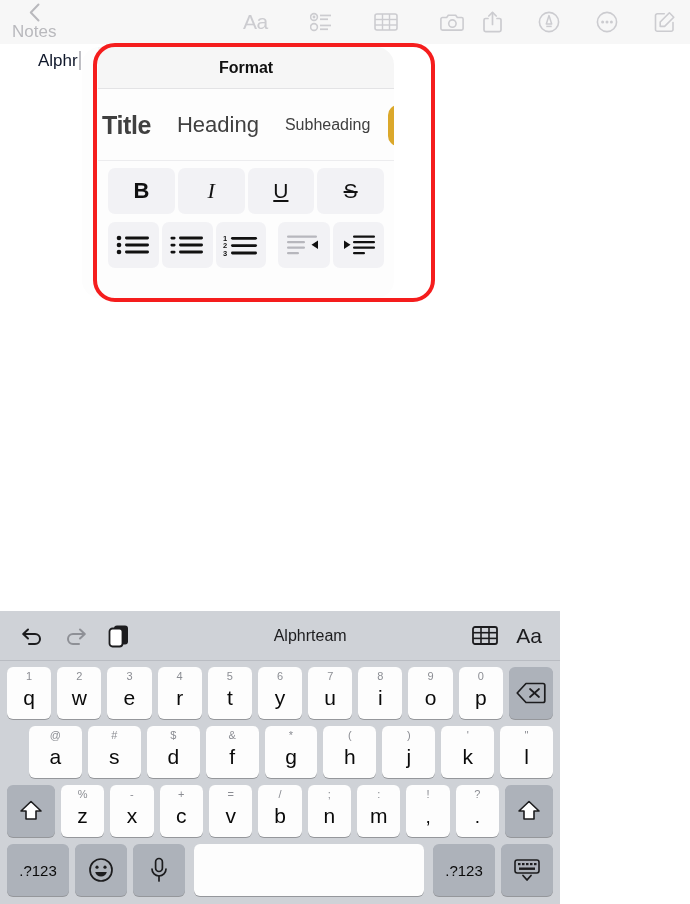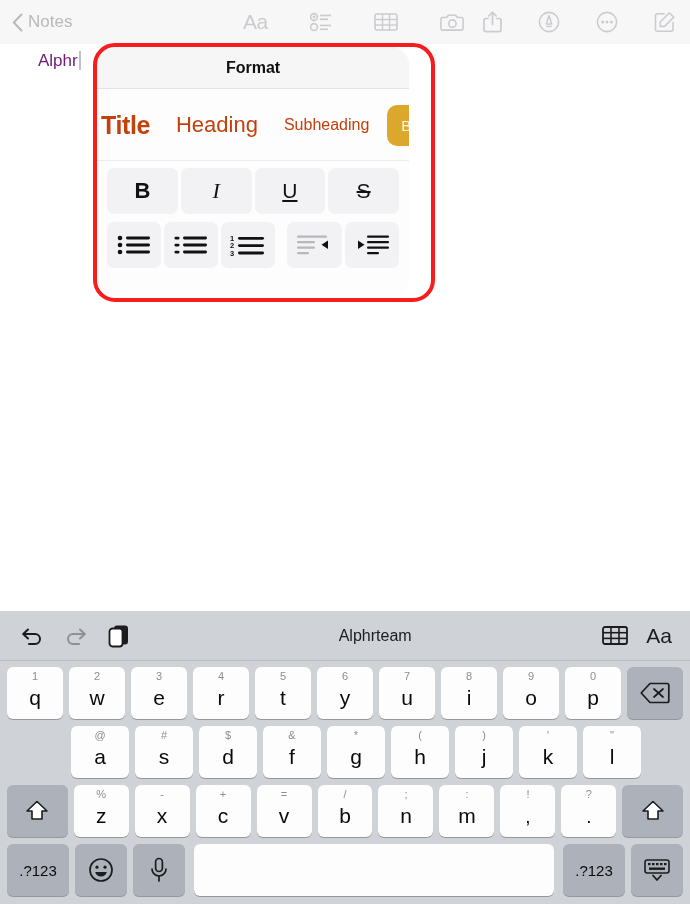--- a/index.html
+++ b/index.html
@@ -11,79 +11,80 @@
   }
   .screen { position: relative; width: 690px; height: 904px; background: #ffffff; }
 
   
   .navbar {
     position: absolute; left: 0; top: 0; width: 690px; height: 44px;
     background: #f7f7f7;
     display: flex; align-items: center;
   }
   .nav-back {
-    display: flex; align-items: center; gap: 5px;
-    margin-left: 12px; color: #b9b9bd; font-size: 17px;
+    display: flex; align-items: center; 
+    margin-left: 12px; color: #b9b9bd; font-size: 17px; flex-direction: column;
   }
   .nav-back svg { display: block; }
   .nav-center {
     position: absolute; left: 243px; top: 0; height: 44px;
     display: flex; align-items: center; gap: 42px;
   }
   .nav-right {
     position: absolute; right: 14px; top: 0; height: 44px;
     display: flex; align-items: center; gap: 36px;
   }
   .nav-icon { color: #ccccd0; display: flex; align-items: center; justify-content: center; }
   .nav-icon.aa { font-size: 21px; letter-spacing: -0.5px; }
 
   
   .note-area { position: absolute; left: 0; top: 44px; width: 690px; height: 567px; background: #fff; }
   .note-text {
     position: absolute; left: 38px; top: 7px;
-    font-size: 17px; color: #701a75; white-space: nowrap;
+    font-size: 17px; color: #0f172a; white-space: nowrap;
   }
   .caret {
     display: inline-block; width: 2px; height: 19px;
     background: #bfbfc4; vertical-align: -4px; margin-left: 1px;
   }
 
   
   .annot {
     position: absolute; left: 93px; top: 43px;
     width: 342px; height: 259px;
     border: 4px solid #f51d1d; border-radius: 22px;
     pointer-events: none; z-index: 40;
   }
 
   
   .popup {
-    position: absolute; left: 97px; top: 47px;
+    position: absolute; left: 82px; top: 47px;
     width: 312px; height: 251px;
     background: #fdfdfd; border-radius: 18px; overflow: hidden;
     z-index: 30;
+    padding-left: 16px;
   }
   .popup-header {
     height: 42px; background: #f6f6f6;
     display: flex; align-items: center; justify-content: center;
     border-bottom: 1px solid #e3e3e5;
   }
   .popup-title { font-size: 16px; font-weight: bold; color: #111; }
 
   .style-row {
     position: relative; height: 72px;
     display: flex; align-items: center; overflow: hidden;
     border-bottom: 1px solid #ececee;
   }
   .style-scroll {
     position: absolute; left: -9px; top: 0; height: 72px;
     display: flex; align-items: center; gap: 0px;
   }
   .style-item {
-    color: #c2410c; white-space: nowrap; padding: 0 13px;
+    color: #404040; white-space: nowrap; padding: 0 13px;
   }
   .style-title { font-size: 25px; font-weight: bold; letter-spacing: -0.4px; }
   .style-heading { font-size: 22px; font-weight: normal; }
   .style-subheading { font-size: 16px; font-weight: normal; }
   .style-body {
     font-size: 15px; color: #fdf6e6; background: #dba82b;
     border-radius: 10px; padding: 12px 14px; margin: 0 5px;
   }
 
   .btn-row {
@@ -102,21 +103,21 @@
   .list-row { display: flex; padding: 8px 10px 0 10px; gap: 3px; }
   .list-group { display: flex; gap: 3px; flex: 3; }
   .indent-group { display: flex; gap: 3px; flex: 2; margin-left: 9px; }
   .lbtn {
     flex: 1; height: 46px; background: #f2f2f5; border-radius: 7px;
     display: flex; align-items: center; justify-content: center;
   }
 
   
   .keyboard {
-    position: absolute; left: 0; top: 611px; width: 690px; height: 293px;
+    position: absolute; left: 0; top: 611px; width: 560px; height: 293px;
     background: #cfd2d7;
   }
   .kb-toolbar {
     height: 50px; display: flex; align-items: center;
     border-bottom: 1px solid #b9bcc2;
   }
   .kb-tools-left { display: flex; align-items: center; gap: 20px; margin-left: 20px; }
   .kb-tool { color: #1c1c1e; display: flex; align-items: center; }
   .kb-tool.dim { color: #8e9096; }
   .predictions { flex: 1; display: flex; align-items: center; height: 38px; margin-left: 18px; }

